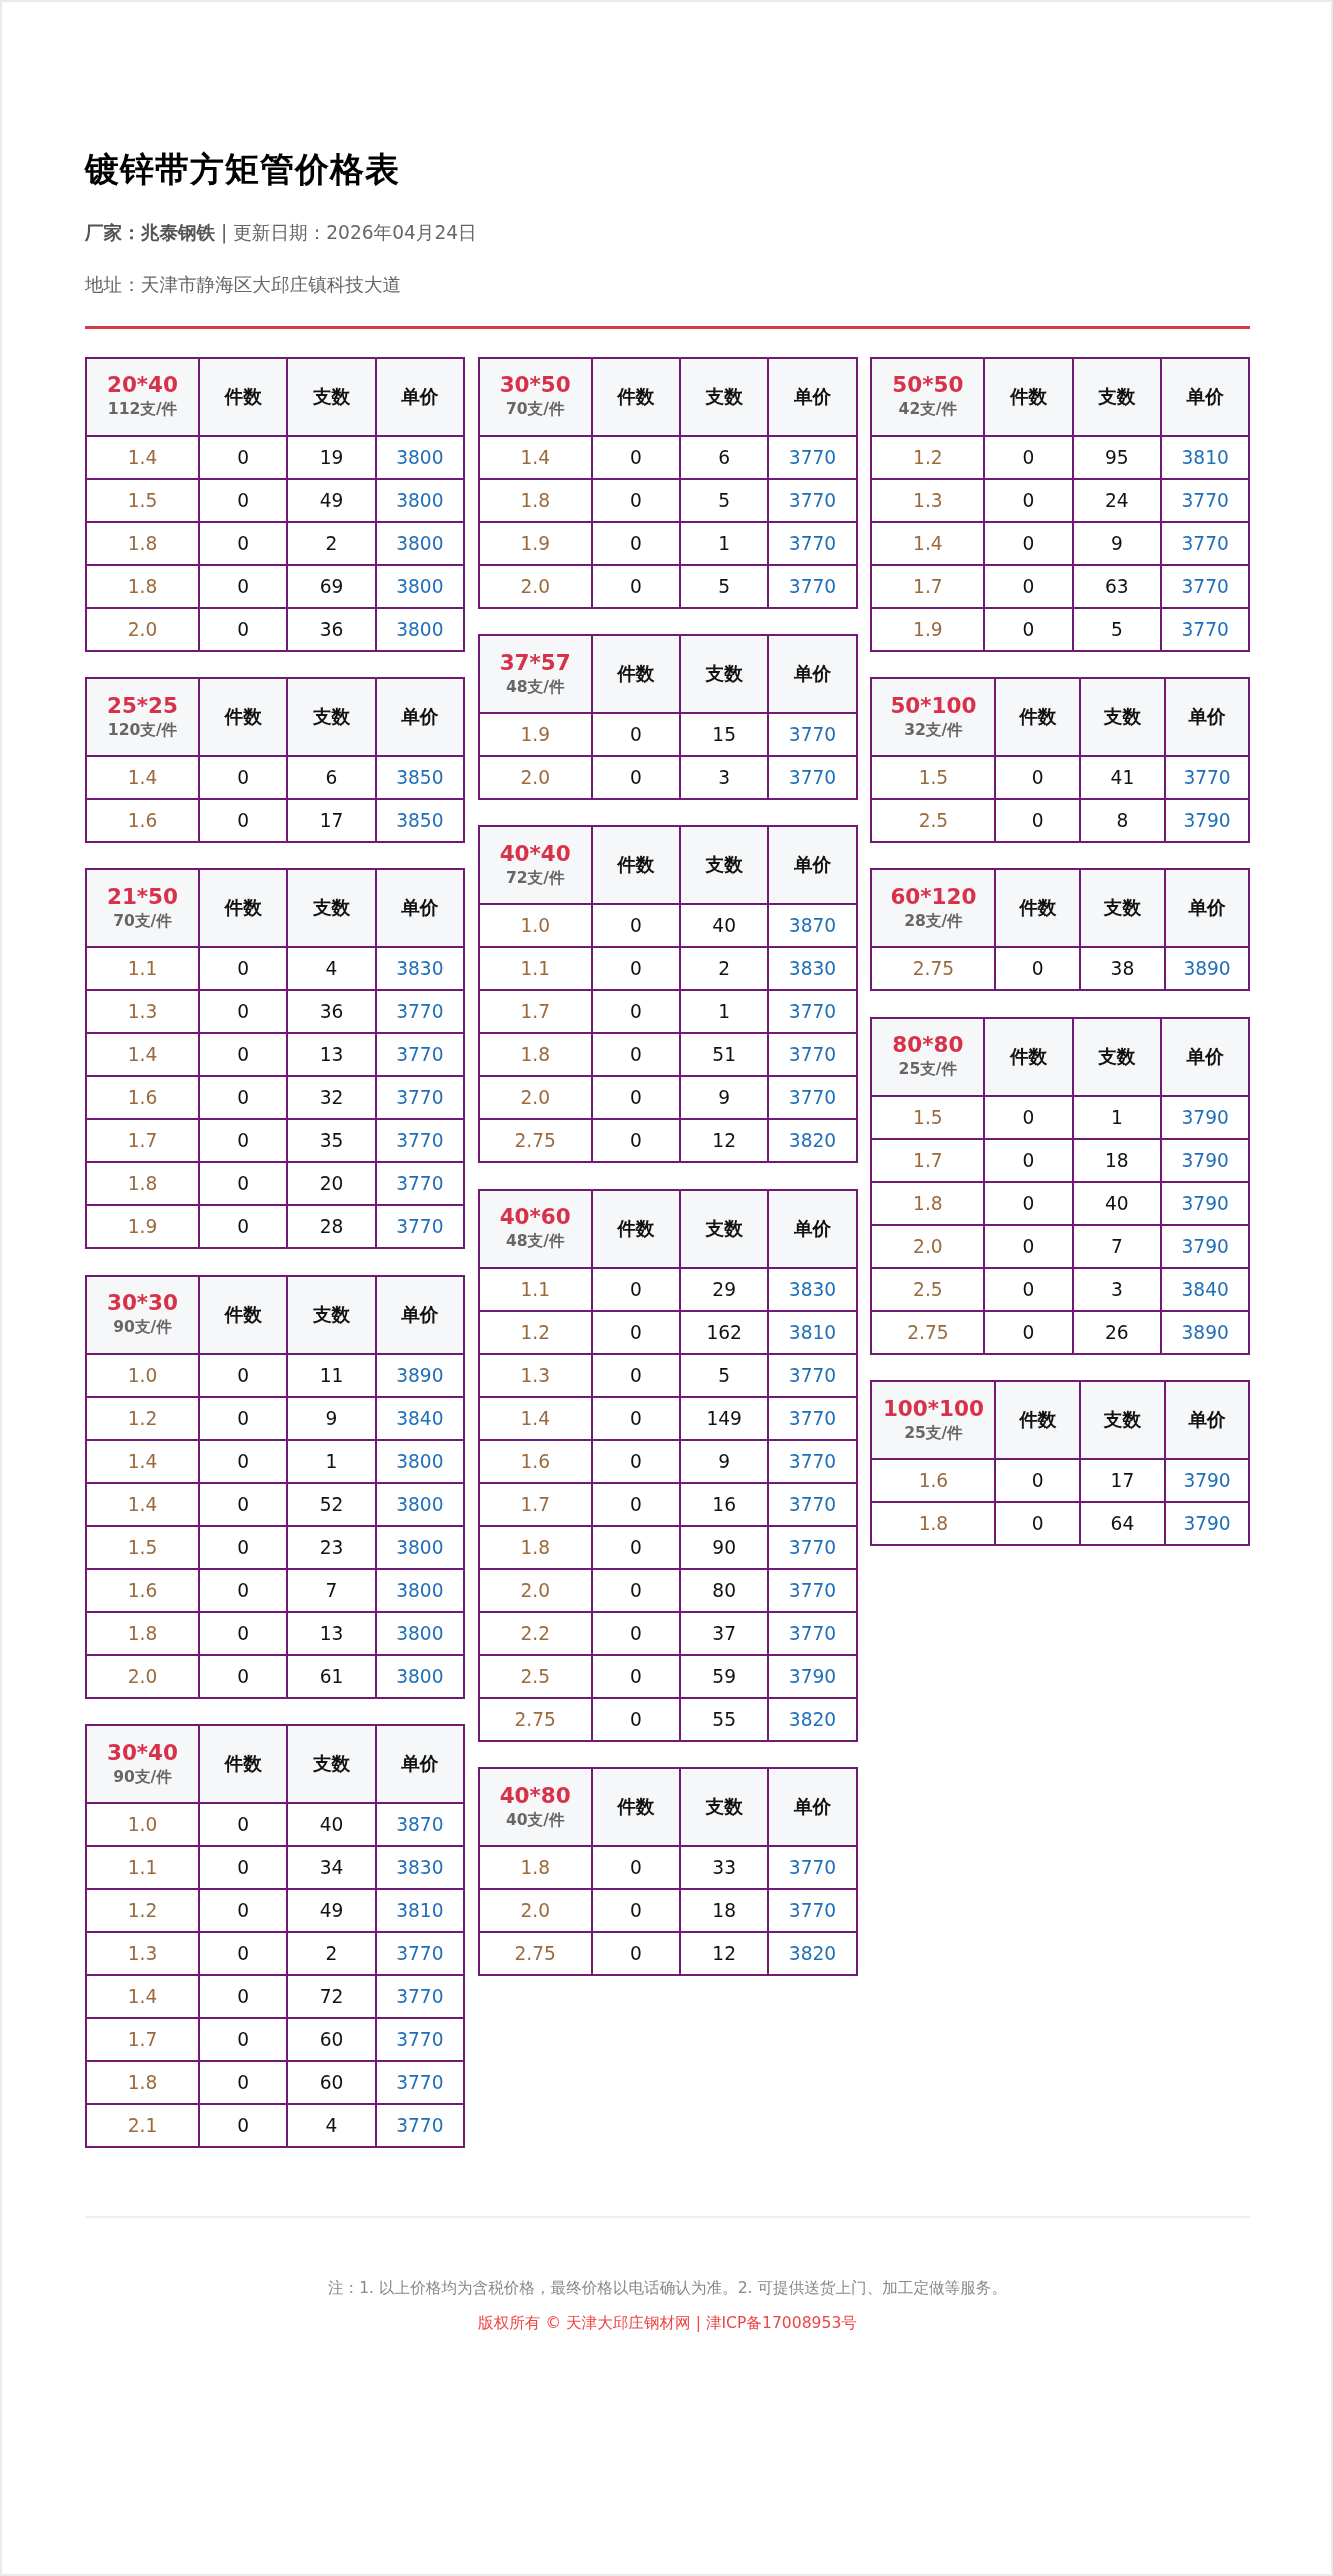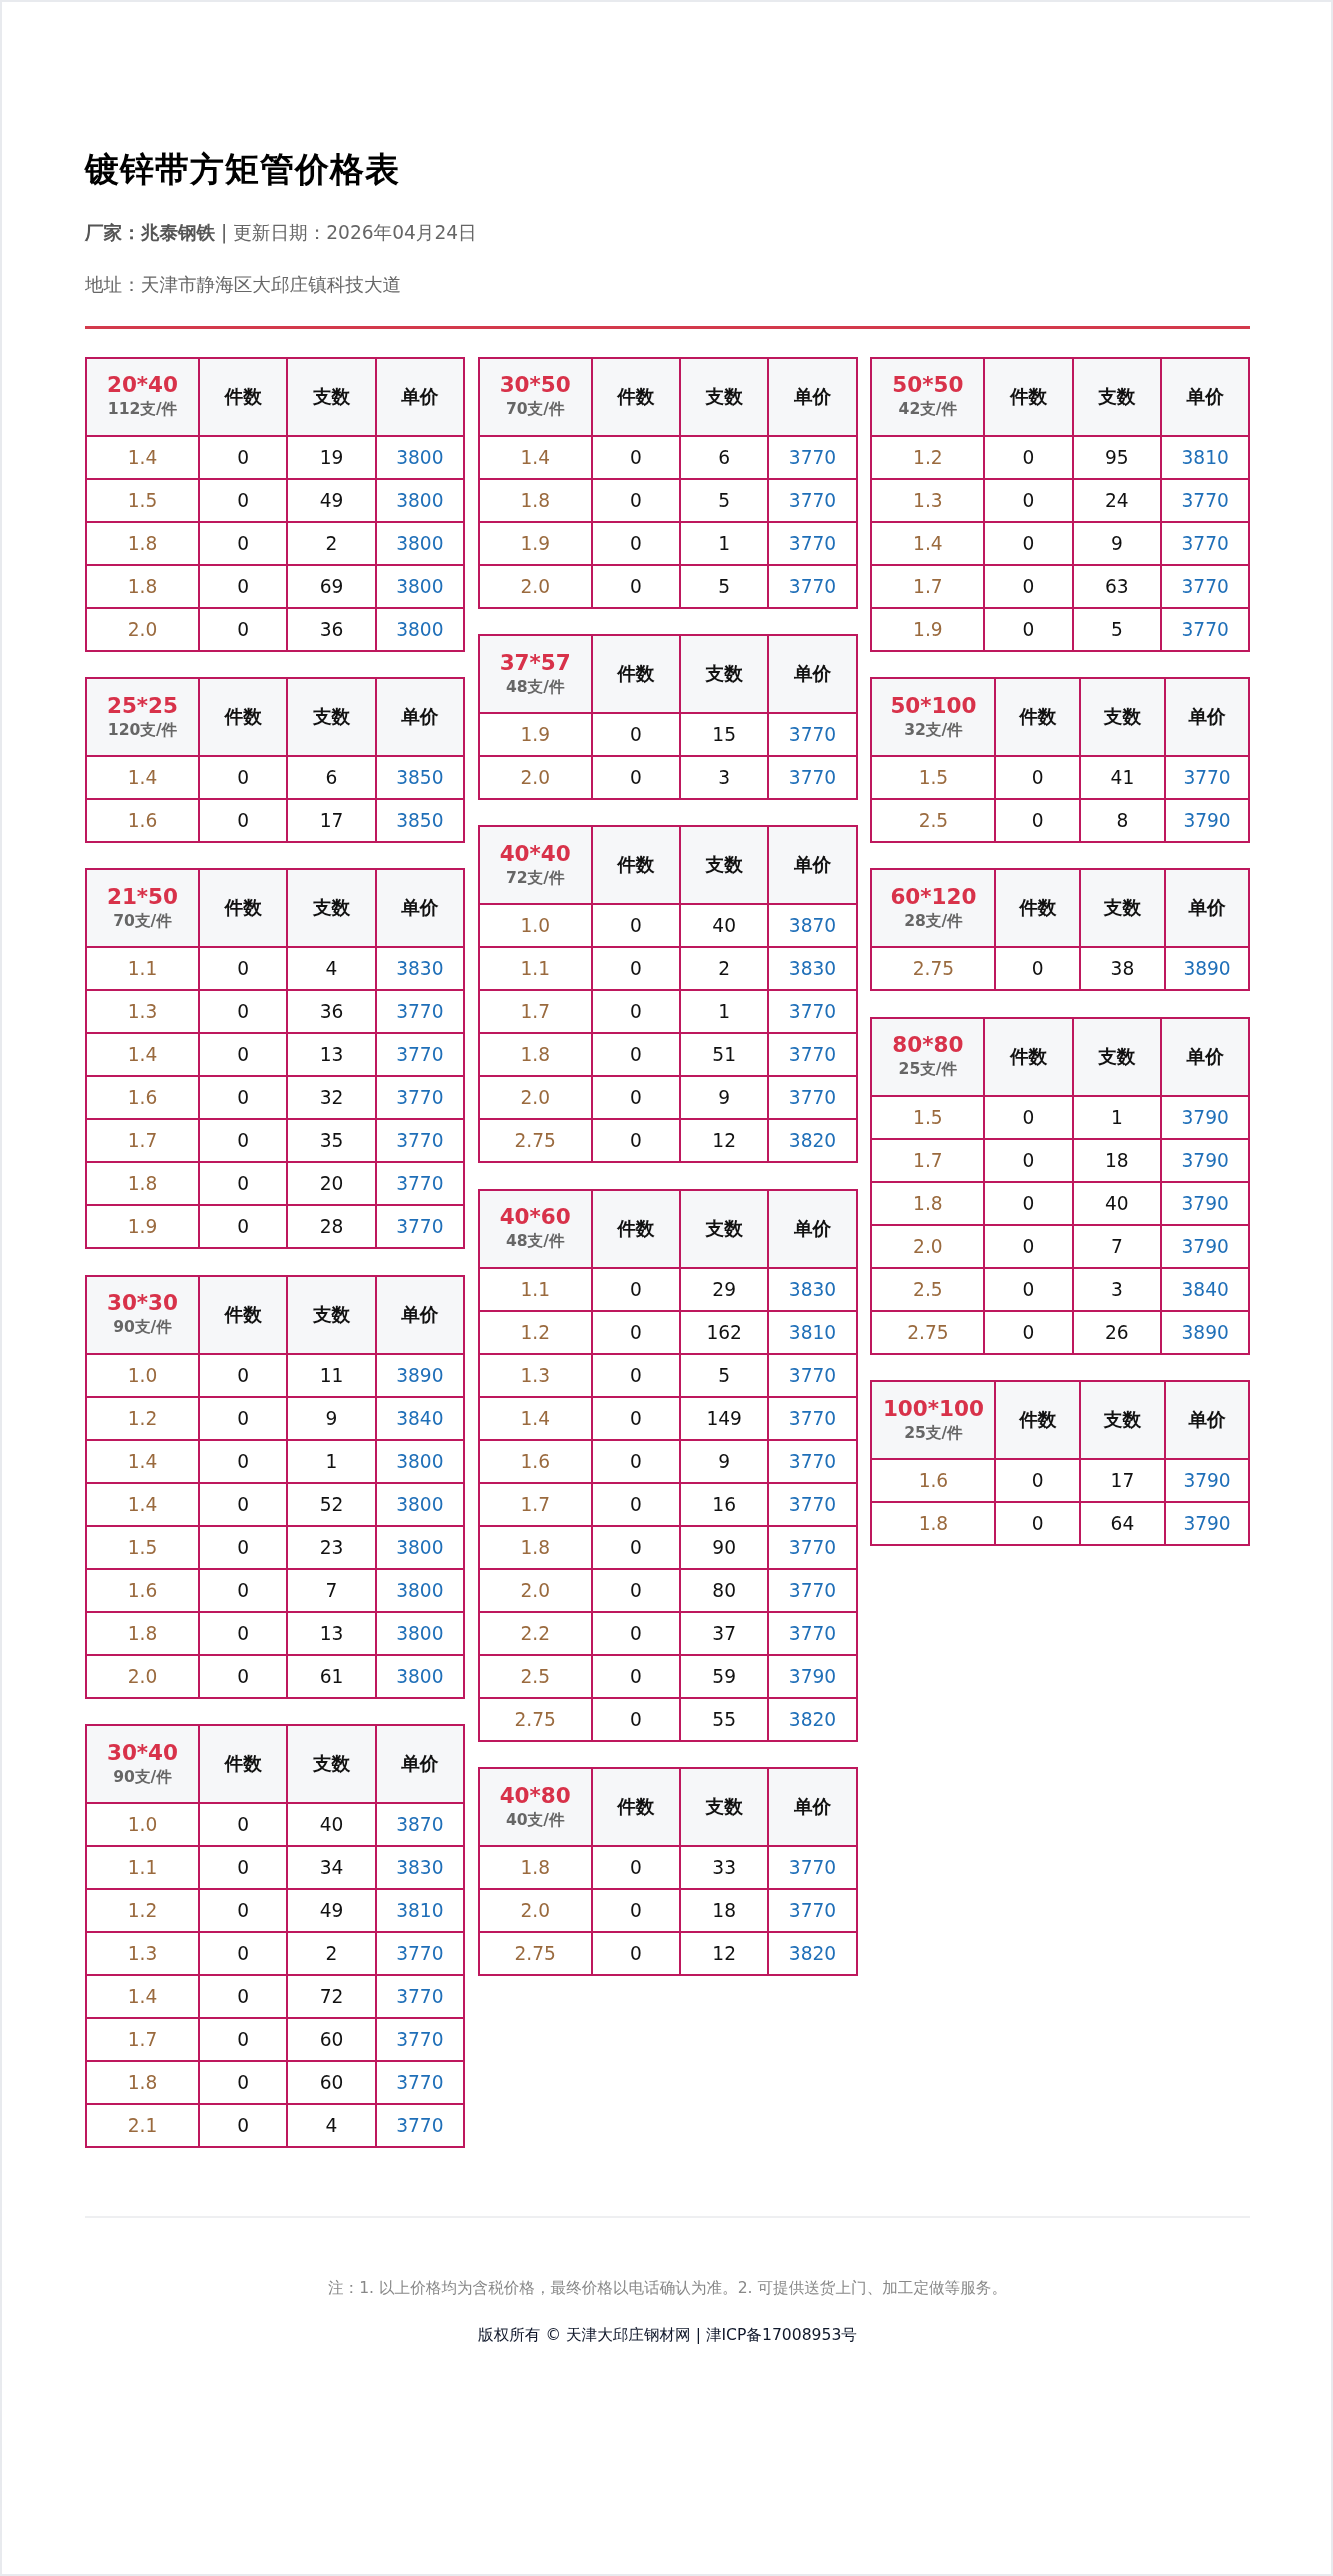--- a/index.html
+++ b/index.html
@@ -51,21 +51,21 @@
   .col {
     width: 380px;
     display: flex;
     flex-direction: column;
     gap: 25.4px;
   }
   table.ptable {
     width: 380px;
     border-collapse: separate;
     border-spacing: 2.9px;
-    background: #be185d;
+    background: #701a75;
     table-layout: fixed;
   }
   table.ptable th, table.ptable td {
     text-align: center;
     vertical-align: middle;
   }
   table.ptable th {
     background: #f6f7f9;
     height: 76px;
     font-size: 18.6px;
@@ -101,22 +101,22 @@
     text-align: center;
     padding-top: 60px;
   }
   .footer .note {
     font-size: 15.6px;
     color: #888;
     line-height: 21.5px;
   }
   .footer .copy {
     font-size: 15.6px;
-    color: #0f172a;
-    margin-top: 25px;
+    color: #ef4444;
+    margin-top: 13px;
     line-height: 21.5px;
   }
 </style>
 </head>
 <body>
 
 <div class="page">
   <div class="header">
     <h1 class="title">镀锌带方矩管价格表</h1>
 

